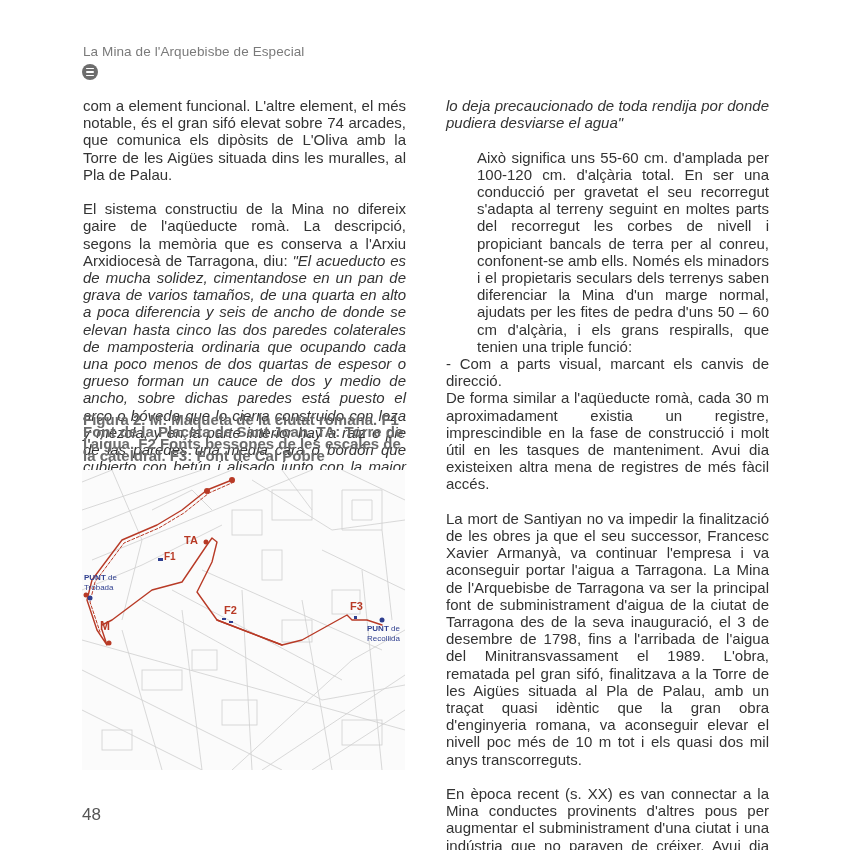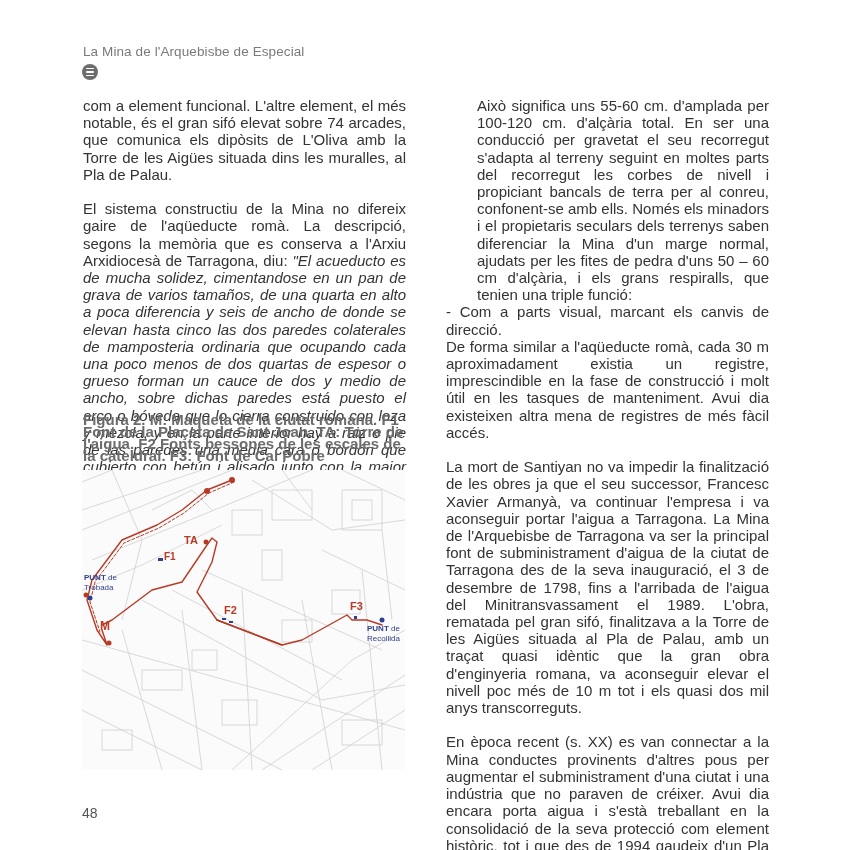--- a/index.html
+++ b/index.html
@@ -30,21 +30,21 @@
       font-size: 15px; line-height: 12px; color: #6c6c6c; font-weight: bold;
     }
 
     .map {
       position: absolute; left: 82px; top: 470px; width: 323px; height: 300px;
       background: #fbfbfb; overflow: hidden;
     }
     .map svg { display: block; width: 100%; height: 100%; }
 
     .page-number {
-      position: absolute; left: 82px; top: 805px; font-size: 14px; color: #555;
+      position: absolute; left: 82px; top: 805px; font-size: 17px; color: #555;
     }
   </style>
 </head>
 <body>
 
 <div class="running-head">La Mina de l'Arquebisbe de Especial</div>
 <div class="menu-icon">
     <span></span>
     <span></span>
     <span></span>
@@ -128,20 +128,21 @@
     <g font-family="Liberation Sans, sans-serif" font-size="8" fill="#2f3f8f">
       <text x="2" y="110"><tspan font-weight="bold">PUNT</tspan><tspan> de</tspan></text>
       <text x="2" y="120">Trobada</text>
       <text x="285" y="161"><tspan font-weight="bold">PUNT</tspan><tspan> de</tspan></text>
       <text x="285" y="171">Recollida</text>
     </g>
   </svg>
 </div>
 
 <div class="col col-right">
+  <p class="para quote">lo deja precaucionado de toda rendija por donde pudiera desviarse el agua"</p>
   <p class="para tight">Això significa uns 55-60 cm. d'amplada per 100-120 cm. d'alçària total. En ser una conducció per gravetat el seu recorregut s'adapta al terreny seguint en moltes parts del recorregut les corbes de nivell i propiciant bancals de terra per al conreu, confonent-se amb ells. Només els minadors i el propietaris seculars dels terrenys saben diferenciar la Mina d'un marge normal, ajudats per les fites de pedra d'uns 50 – 60 cm d'alçària, i els grans respiralls, que tenien una triple funció:</p>
   <p class="bullet">- Com a parts visual, marcant els canvis de direcció.</p>
   <p class="para">De forma similar a l'aqüeducte romà, cada 30 m aproximadament existia un registre, imprescindible en la fase de construcció i molt útil en les tasques de manteniment. Avui dia existeixen altra mena de registres de més fàcil accés.</p>
   <p class="para">La mort de Santiyan no va impedir la finalització de les obres ja que el seu successor, Francesc Xavier Armanyà, va continuar l'empresa i va aconseguir portar l'aigua a Tarragona. La Mina de l'Arquebisbe de Tarragona va ser la principal font de subministrament d'aigua de la ciutat de Tarragona des de la seva inauguració, el 3 de desembre de 1798, fins a l'arribada de l'aigua del Minitransvassament el 1989. L'obra, rematada pel gran sifó, finalitzava a la Torre de les Aigües situada al Pla de Palau, amb un traçat quasi idèntic que la gran obra d'enginyeria romana, va aconseguir elevar el nivell poc més de 10 m tot i els quasi dos mil anys transcorreguts.</p>
   <p class="para">En època recent (s. XX) es van connectar a la Mina conductes provinents d'altres pous per augmentar el subministrament d'una ciutat i una indústria que no paraven de créixer. Avui dia encara porta aigua i s'està treballant en la consolidació de la seva protecció com element històric, tot i que des de 1994 gaudeix d'un Pla Especial de Protecció d'Infraestructures global, tramitat i detallat posteriorment municipi a municipi. (Figura 2)</p>
 </div>
 
 <div class="page-number">48</div>
 
 </body></html>

